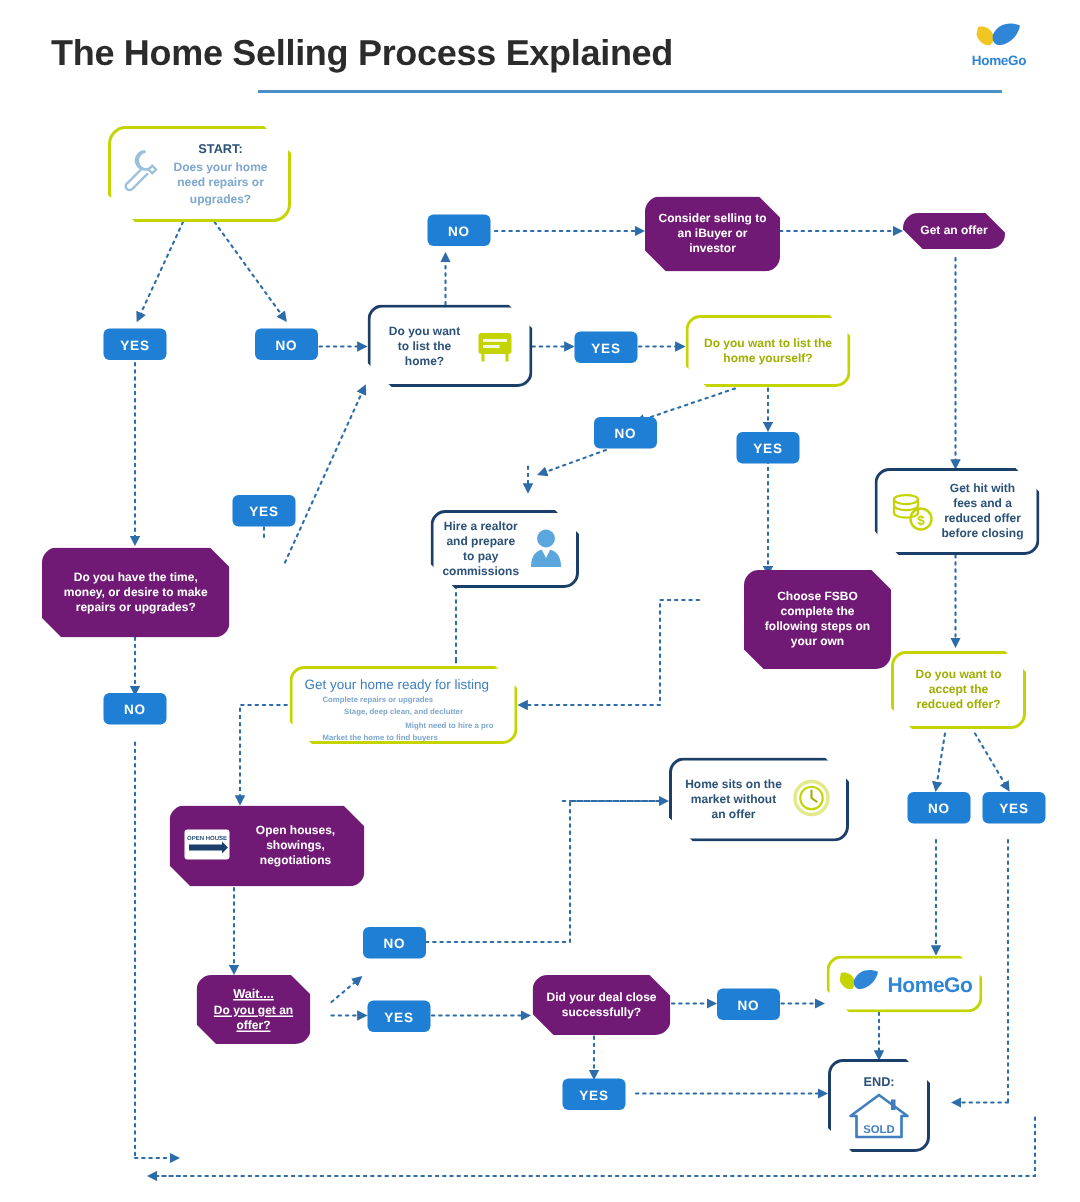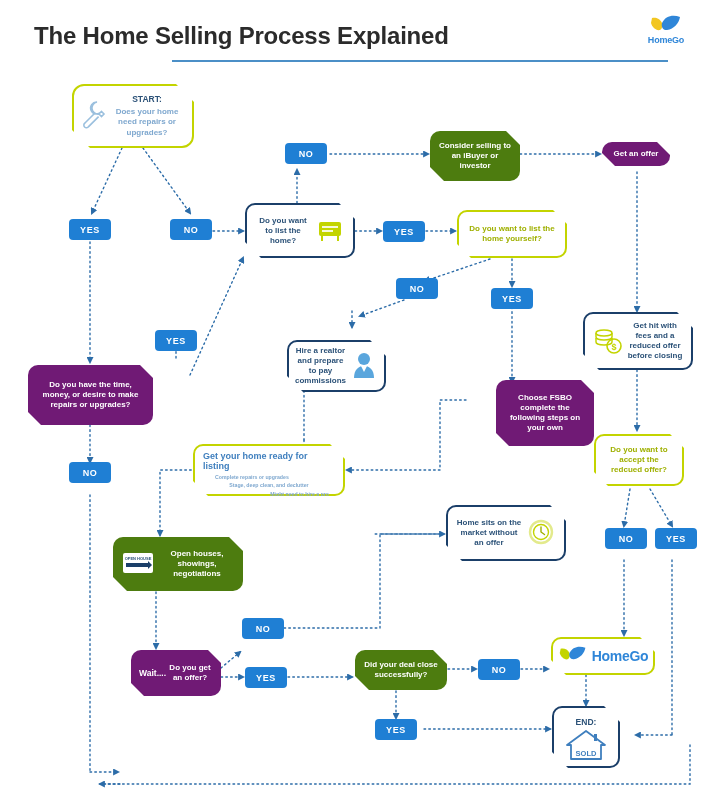--- a/index.html
+++ b/index.html
@@ -34,21 +34,21 @@
   
   .node{
     position:absolute;box-sizing:border-box;
     display:flex;align-items:center;justify-content:center;
     text-align:center;line-height:1.25;
   }
   .node .txt{display:block;}
 
   
   .navy{
-    background:#4d7c0f;color:#ffffff;border-radius:10px;
+    background:#701a75;color:#ffffff;border-radius:10px;
     font-size:8px;font-weight:bold;
     padding:6px 8px;
     clip-path:polygon(0 0, calc(100% - 14px) 0, 100% 14px, 100% 100%, 14px 100%, 0 calc(100% - 14px));
   }
   
   .navy-outline{
     background:#ffffff;border:2.5px solid #1b3f69;border-radius:10px;
     color:#2c5278;font-size:8px;font-weight:bold;padding:6px 8px;
     clip-path:polygon(0 0, calc(100% - 16px) 0, 100% 16px, 100% 100%, 16px 100%, 0 calc(100% - 16px));
   }
@@ -90,21 +90,21 @@
   .ic{flex:0 0 auto;display:block;}
 
   
   .checklist{
     position:absolute;box-sizing:border-box;
     background:#ffffff;border:2px solid #c3d400;border-radius:10px;
     clip-path:polygon(0 0, calc(100% - 15px) 0, 100% 15px, 100% 100%, 15px 100%, 0 calc(100% - 15px));
     padding:5px 8px;
   }
   .checklist h4{
-    margin:0 0 2px 0;font-size:9px;font-weight:bold;color:#3f7fbe;text-align:left;
+    margin:0 0 2px 0;font-size:9px;font-weight:normal;color:#3f7fbe;text-align:left;
   }
   .checklist ul{margin:0;padding:0;list-style:none;}
   .checklist li{
     font-size:5.2px;color:#7fa8cf;line-height:1.62;font-weight:bold;white-space:nowrap;
   }
   .checklist li.c{text-align:center;}
   .checklist li.r{text-align:right;padding-right:6px;}
   .checklist li.l2{text-align:left;padding-left:12px;}
 
   
@@ -348,21 +348,21 @@
     <span class="body">Home sits on the market without an offer</span>
     <span class="ic">
       <svg width="30" height="30" viewBox="0 0 30 30">
         <circle cx="15" cy="15" r="11" fill="none" stroke="#e3ea8c" stroke-width="2.4"></circle>
         <circle cx="15" cy="15" r="7.5" fill="none" stroke="#c3d400" stroke-width="1.4"></circle>
         <path d="M15 10 L15 15 L18.5 17.5" fill="none" stroke="#9fb000" stroke-width="1.4" stroke-linecap="round"></path>
       </svg>
     </span>
   </div>
 
-  <div class="node lime" style="left:131px;top:650px;width:90px;height:46px;flex-direction:row;gap:1px;">
+  <div class="node lime" style="left:131px;top:650px;width:76px;height:46px;flex-direction:column;gap:1px;text-decoration:underline;">
     <span class="txt" style="font-size:8.5px;">Wait....</span>
     <span class="txt">Do you get an offer?</span>
   </div>
 
   <div class="pill" style="left:242px;top:618px;">NO</div>
   <div class="pill" style="left:245px;top:667px;">YES</div>
 
   <div class="node navy" style="left:355px;top:650px;width:92px;height:40px;">
     <span class="txt">Did your deal close successfully?</span>
   </div>

